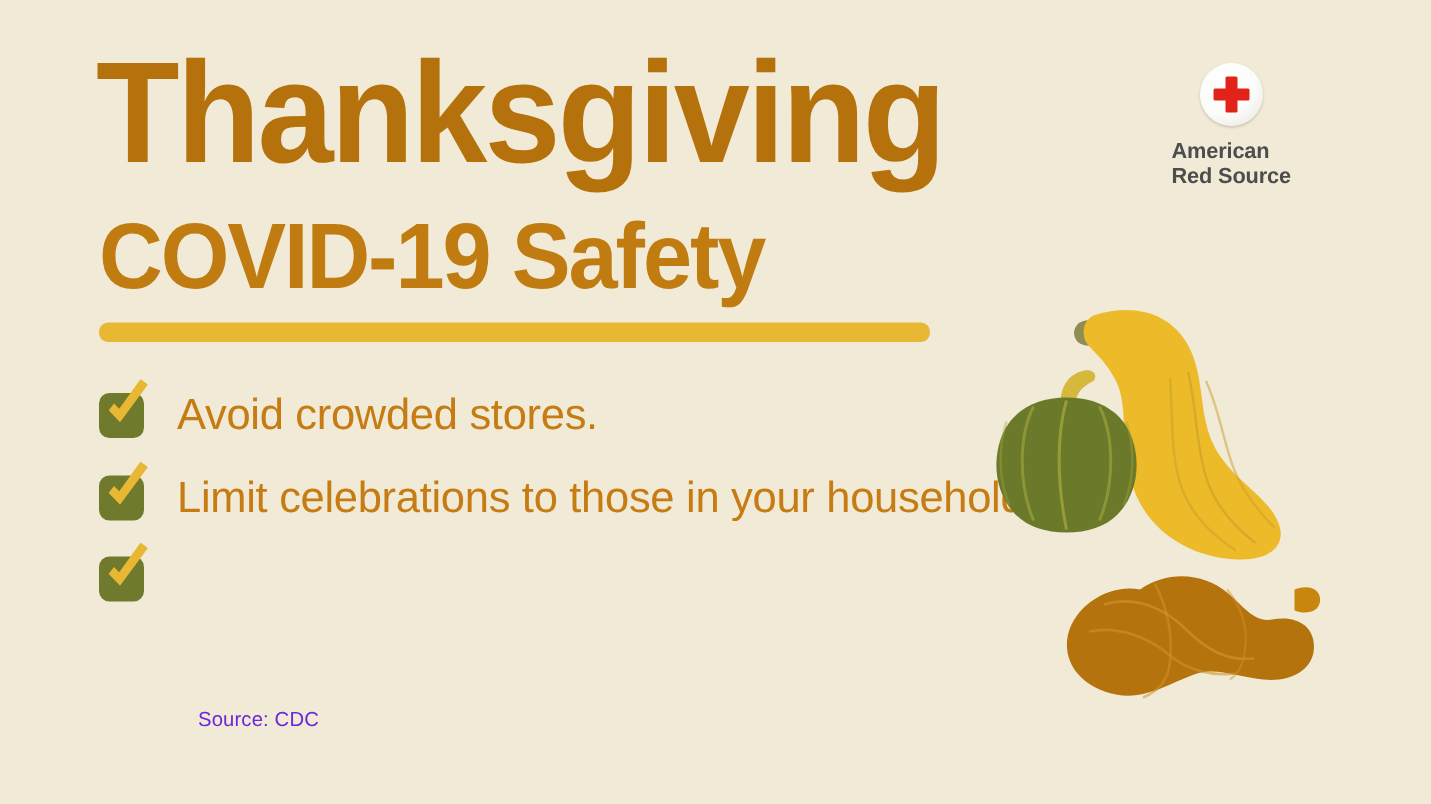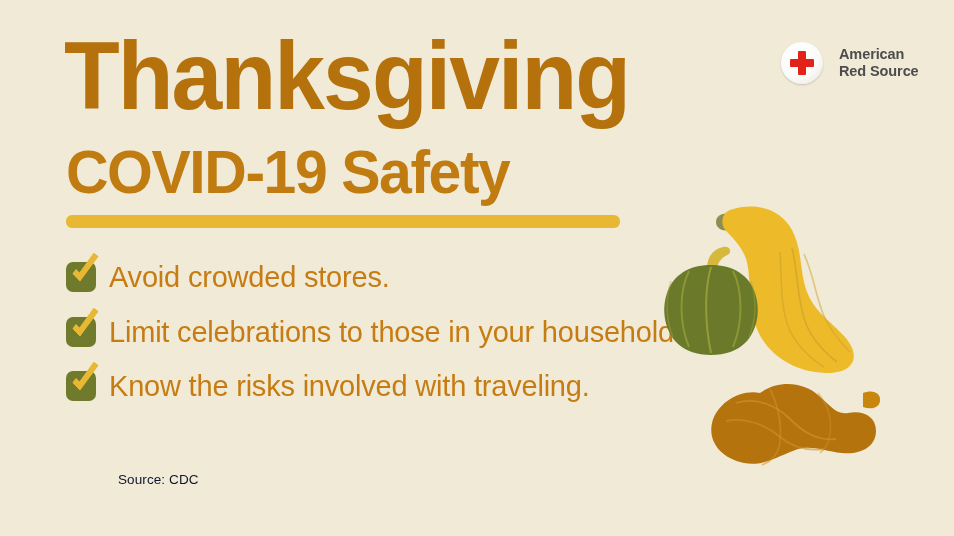--- a/index.html
+++ b/index.html
@@ -17,21 +17,22 @@
     -webkit-font-smoothing: antialiased;
   }
 
   
   .logo {
     position: absolute;
     left: 781px;
     top: 42px;
     display: flex;
     align-items: center;
-    gap: 16px;
+    gap: 9px;
+    flex-direction: column;
   }
   .logo-mark {
     position: relative;
     width: 42px;
     height: 42px;
     border-radius: 50%;
     background: radial-gradient(circle at 36% 30%, #ffffff 0%, #fbfbfa 55%, #e6e4dc 100%);
     box-shadow: 0 1px 2px rgba(0,0,0,0.18);
     flex: 0 0 auto;
   }
@@ -119,32 +120,32 @@
   }
   .checkbox .tick {
     position: absolute;
     left: -1px;
     top: -7px;
     width: 36px;
     height: 40px;
     overflow: visible;
   }
   .check-label {
-    margin-left: 11px;
+    margin-left: 20px;
     font-size: 29px;
     line-height: 1.33;
     color: #c67c12;
     letter-spacing: -0.2px;
   }
   .source {
     position: absolute;
-    left: 118px;
+    left: 132px;
     top: 472px;
     font-size: 13.5px;
-    color: #0f172a;
+    color: #6d28d9;
     letter-spacing: 0.1px;
   }
 
   
   .produce { position: absolute; }
   #gourd-yellow { left: 700px; top: 192px; }
   #pumpkin-green { left: 641px; top: 243px; }
   #squash-brown { left: 700px; top: 363px; }
 </style>
 </head>
@@ -192,21 +193,20 @@
     </div>
 
     <div class="check-item">
       <div class="checkbox">
         <div class="box"></div>
         <svg class="tick" viewBox="0 0 36 40">
           <path d="M8 21 L15 28 L33 3 L29 0 L14.5 20 L11 16.5 Z" fill="#E8B733"></path>
           <path d="M7.5 20.5 L15 28.5 L33.5 3.5 L28.5 0 L14.5 19.5 L11 16 Z" fill="#E8B733"></path>
         </svg>
       </div>
-      <div class="check-label">Know the risks involved with traveling.</div>
     </div>
 
   </div>
 
   <div class="source">Source: CDC</div>
 
   <svg class="produce" id="gourd-yellow" width="200" height="185" viewBox="0 0 200 185">
     <path d="M30 22 C22 20 16 24 16 30 C16 36 22 40 30 38 Z" fill="#8E8E52"></path>
     <path d="M30 18 C55 10 80 16 92 38 C101 55 100 72 104 90
              C110 118 130 128 145 145 C163 166 152 182 125 181

